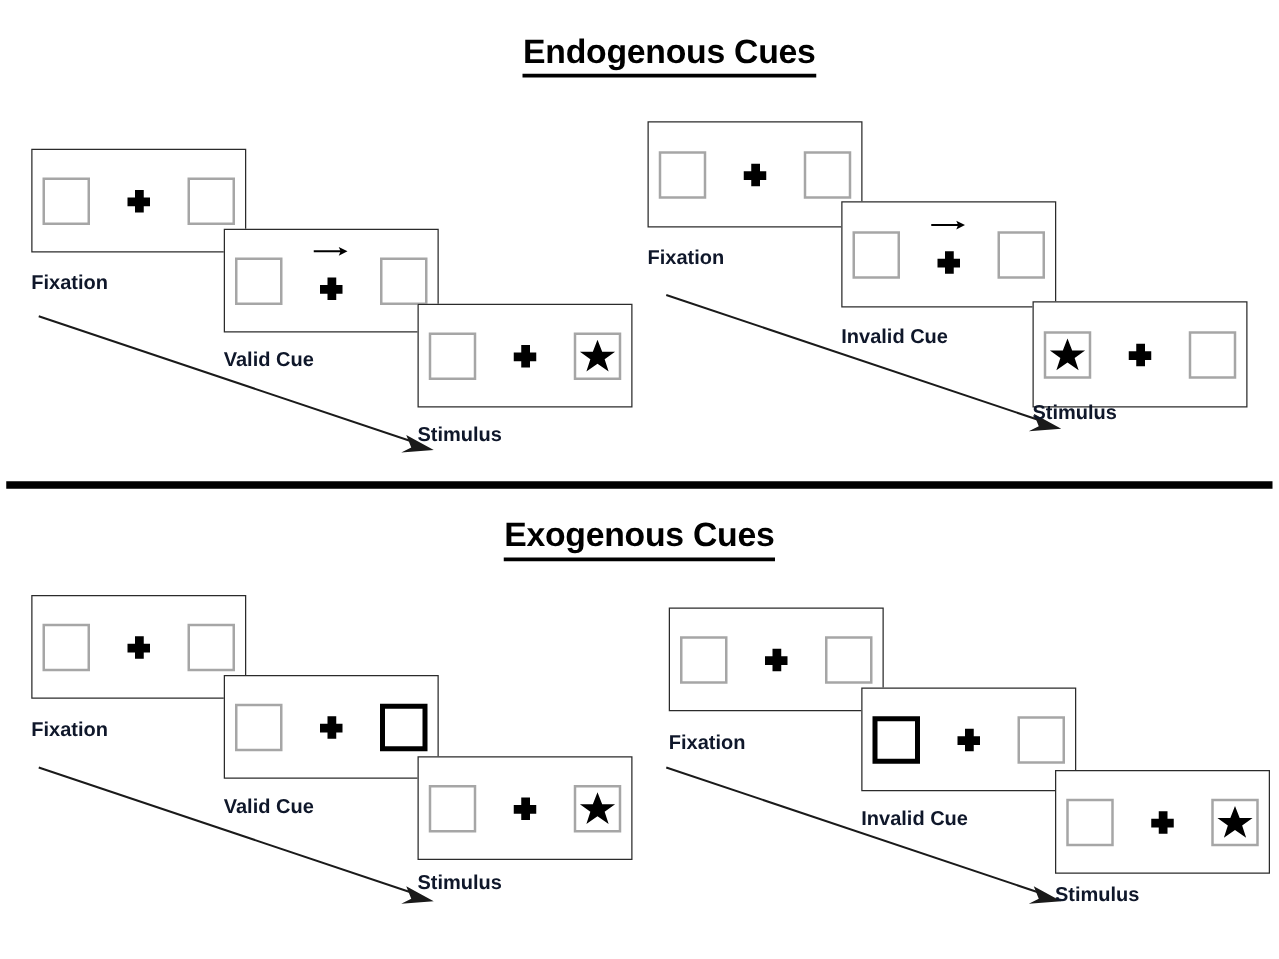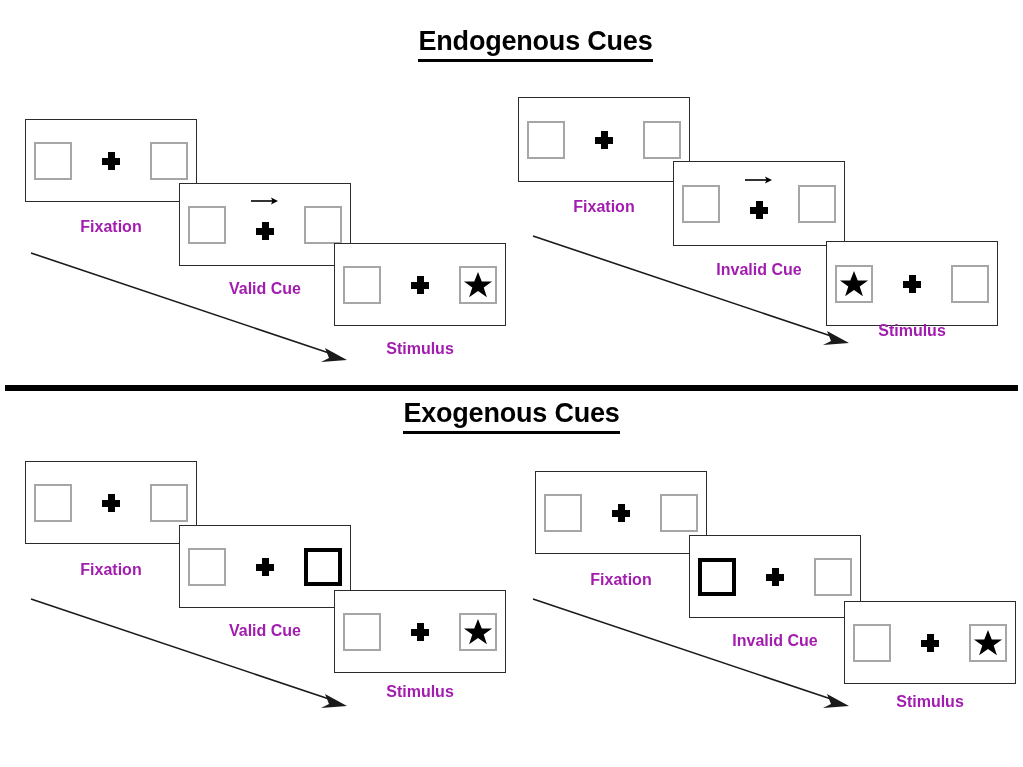--- a/index.html
+++ b/index.html
@@ -114,23 +114,22 @@
     width: 30px;
     height: 30px;
     display: block;
   }
 
   
   .panel-label {
     position: absolute;
     font-size: 16px;
     font-weight: bold;
-    color: #a21caf;
+    color: #0f172a;
     white-space: nowrap;
-    text-align: center;
   }
 
   
   .flow-arrow {
     position: absolute;
     overflow: visible;
   }
 </style>
 </head>
 <body>
@@ -241,21 +240,21 @@
       </div>
       <div class="gap"></div>
       <div class="sbox"></div>
     </div>
   </div>
   <div class="panel-label" style="left:826px; top:322px; width:172px;">Stimulus</div>
 </div>
 
 <div class="divider" style="left:5px; top:385px; width:1013px; height:6px;"></div>
 
-<div class="section" style="top:373px; height:376px;">
+<div class="section" style="top:388px; height:376px;">
 
   <div class="section-title" style="top:25px;">
     <span class="tx">Exogenous Cues</span>
   </div>
 
   <svg class="flow-arrow" style="left:25px; top:218px; width:330px; height:125px;" viewBox="0 0 330 125">
     <line x1="6" y1="8" x2="310" y2="110" stroke="#1a1a1a" stroke-width="1.6"></line>
     <polygon points="322,115 300,103 304,113 296,117" fill="#1a1a1a"></polygon>
   </svg>
 

